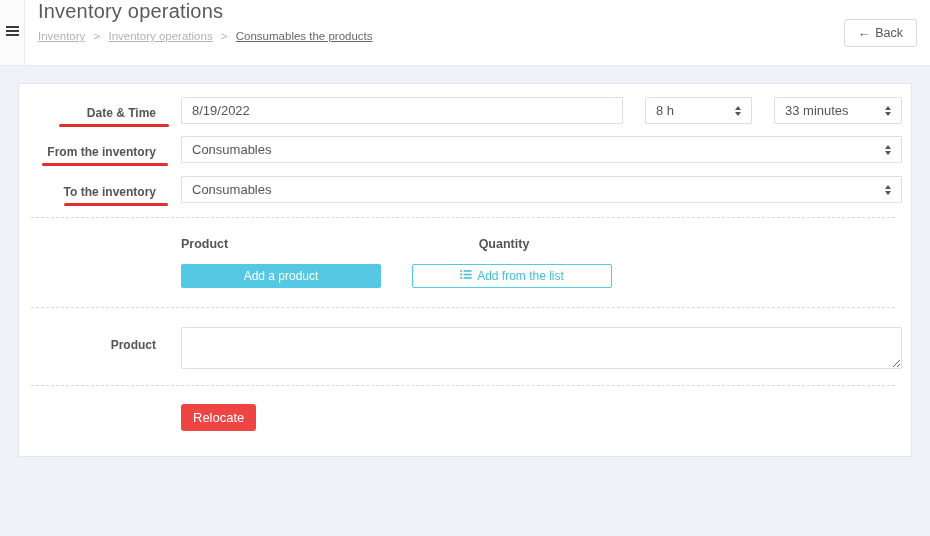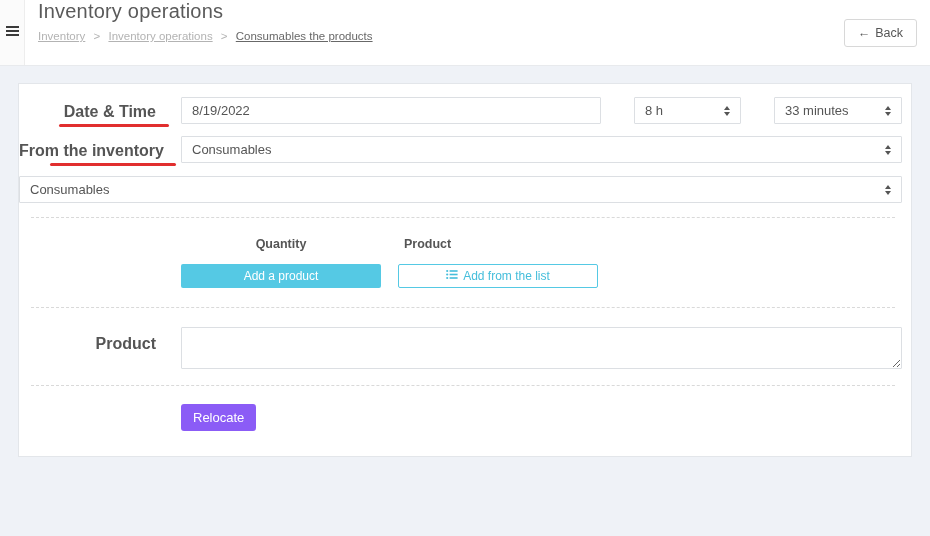--- a/index.html
+++ b/index.html
@@ -33,23 +33,23 @@
   
   .card {
     margin:17px 18px 0 18px;
     height:374px;
     background:#fff; border:1px solid #e3e6ea;
     padding:13px 9px 0 0;
   }
   .form-row { display:flex; align-items:flex-start; }
   .label-col { width:162px; flex:none; text-align:right; padding:6px 25px 0 0; }
   .label-wrap { position:relative; display:inline-block; }
-  .field-label { font-size:16px; font-weight:bold; color:#555; white-space:nowrap; }
+  .field-label { font-size:12px; font-weight:bold; color:#555; white-space:nowrap; }
   .red-underline { position:absolute; top:100%; margin-top:3px; height:3px; background:#e12e2e; border-radius:2px; }
-  .field-col { flex:1; display:flex; gap:33px; }
+  .field-col { flex:1; display:flex; gap:22px; }
 
   .text-input, .fake-select {
     height:27px; border:1px solid #dcdfe3; background:#fff;
     font-size:13px; color:#555; padding:0 10px; border-radius:1px;
     font-family:inherit; outline:none;
   }
   .text-input { flex:1; }
   .fake-select { display:flex; align-items:center; justify-content:space-between; cursor:pointer; }
   .fake-select.full { flex:1;align-items:center; }
   .sel-hour { width:107px; flex:none; }
@@ -60,21 +60,21 @@
 
   .row1 { margin-bottom:12px; }
   .row2 { margin-bottom:13px; }
 
   .dashed-divider { border-top:1px dashed #d9d9d9; margin:14px 7px 0 12px; height:0; }
 
   .product-section { margin-left:162px; margin-right:9px; }
   .col-headers { display:flex; gap:23px; margin-top:19px; }
   .col-headers .col { width:200px; font-size:12.5px; font-weight:bold; color:#555; }
   .col-headers .col.center { text-align:center; }
-  .product-buttons { display:flex; gap:17px; margin-top:13px; }
+  .product-buttons { display:flex; gap:31px; margin-top:13px; }
   .btn-add-product {
     width:200px; height:24px; background:#55c9e4; color:#fff;
     border:none; border-radius:2px; font-size:12px; font-family:inherit; cursor:pointer;
   }
   .btn-add-list {
     width:200px; height:24px; background:#fff; color:#45bedb;
     border:1px solid #55c9e4; border-radius:2px; font-size:12px; font-family:Liberation Sans, sans-serif; cursor:pointer;
     display:flex; align-items:center; justify-content:center; gap:5px;
   }
   .divider-2 { margin-top:19px; }
@@ -82,21 +82,21 @@
   .comment-row .label-col { padding-top:8px; }
   .comment-textarea {
     flex:1; height:42px; border:1px solid #dcdfe3; border-radius:1px;
     font-family:inherit; font-size:13px; color:#555; padding:5px 8px;
     resize:both; outline:none;
   }
   .divider-3 { margin-top:16px; }
   .btn-relocate {
     margin:18px 0 0 162px;
     min-width:64px; height:27px; padding:0 12px;
-    background:#8b5cf6; color:#fff; border:none; border-radius:3px;
+    background:#ef4444; color:#fff; border:none; border-radius:3px;
     font-size:13px; font-family:inherit; cursor:pointer;
   }
   .list-icon { display:inline-block; }
 </style>
 </head>
 <body>
 
 <div class="header">
   <div class="nav-strip"></div>
   <div class="hamburger">
@@ -163,38 +163,44 @@
         <span class="spinner">
             <span class="tri-up"></span>
             <span class="tri-down"></span>
           </span>
       </div>
     </div>
   </div>
 
   
   <div class="form-row">
+    <div class="label-col">
+      <span class="label-wrap">
+        <span class="field-label">To the inventory</span>
+        <span class="red-underline" style="width:104px; right:-12px;"></span>
+      </span>
+    </div>
     <div class="field-col">
       <div class="fake-select full">
         <span>Consumables</span>
         <span class="spinner">
             <span class="tri-up"></span>
             <span class="tri-down"></span>
           </span>
       </div>
     </div>
   </div>
 
   <div class="dashed-divider"></div>
 
   
   <div class="product-section">
     <div class="col-headers">
+      <div class="col">Product</div>
       <div class="col center">Quantity</div>
-      <div class="col">Product</div>
     </div>
     <div class="product-buttons">
       <button class="btn-add-product">Add a product</button>
       <button class="btn-add-list">
         <span class="list-icon">
           <svg width="12" height="11" viewBox="0 0 12 11">
             <circle cx="1.2" cy="2" r="1.1" fill="#45bedb"></circle>
             <circle cx="1.2" cy="5.5" r="1.1" fill="#45bedb"></circle>
             <circle cx="1.2" cy="9" r="1.1" fill="#45bedb"></circle>
             <rect x="3.6" y="1.2" width="8" height="1.6" fill="#45bedb"></rect>

